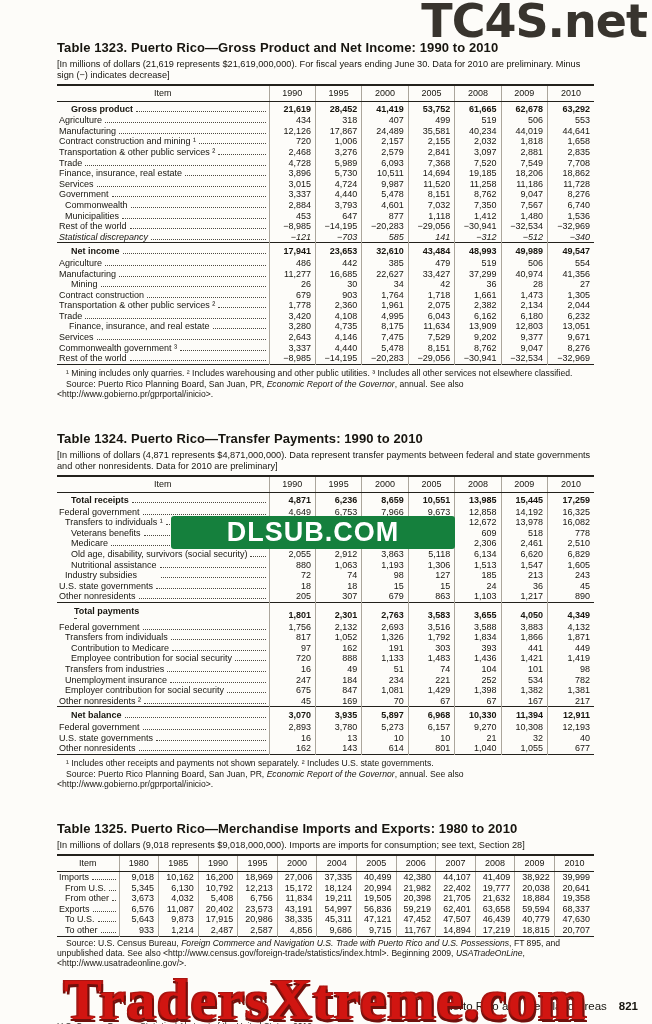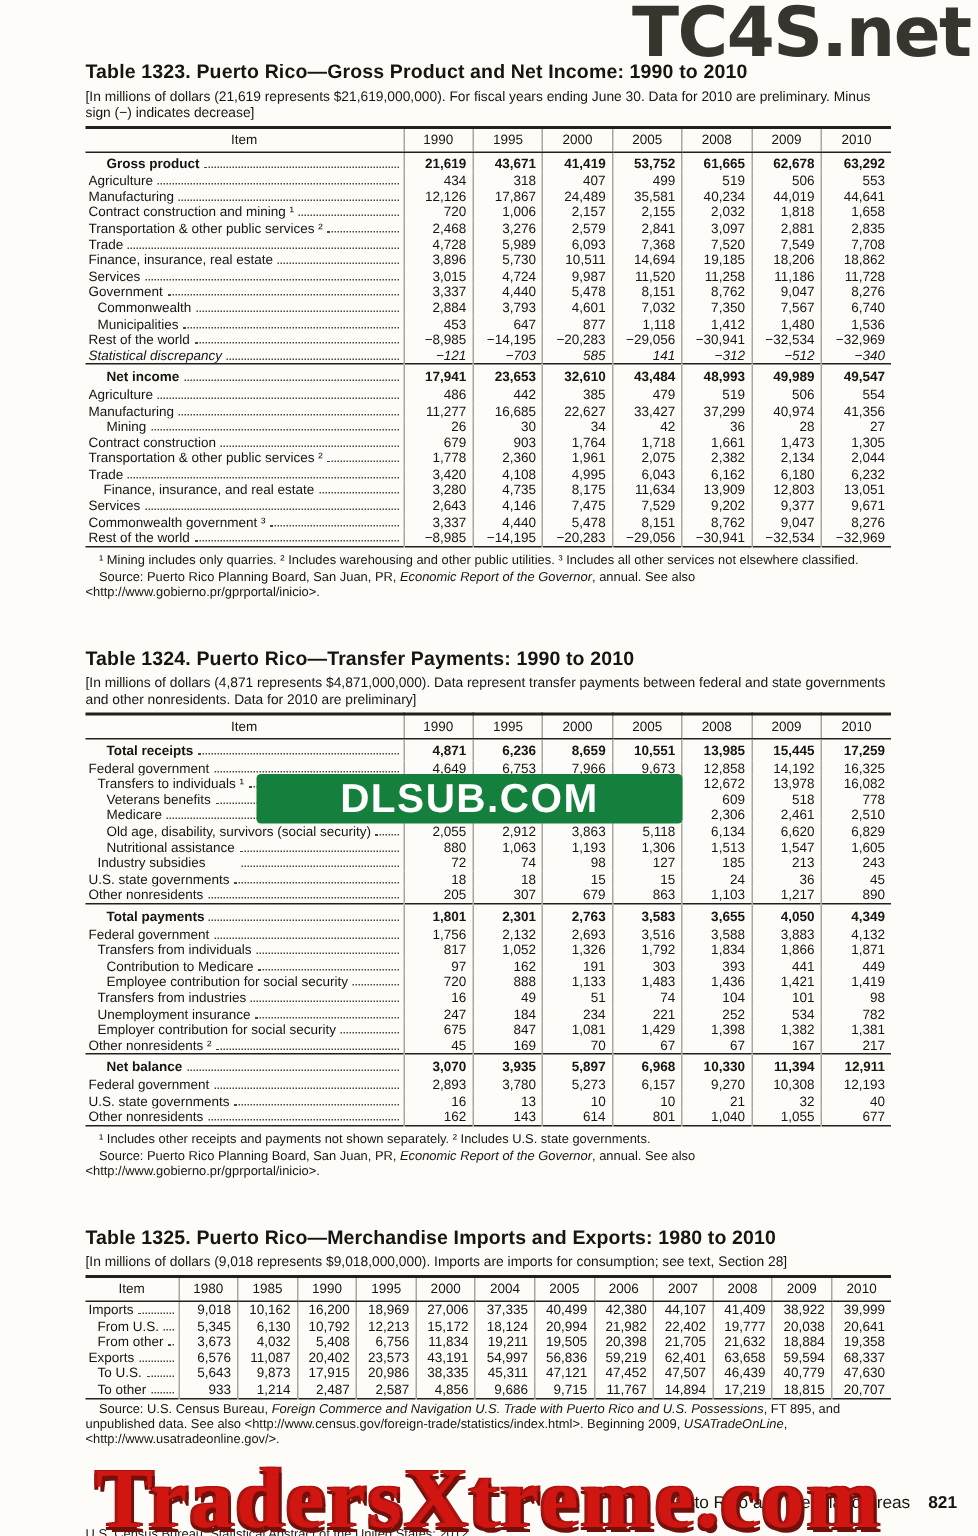--- a/index.html
+++ b/index.html
@@ -84,21 +84,21 @@
           </thead>
           <tbody>
             <tr class="b">
               <td class="item">
                 <div class="lblrow" style="padding-left: 12px;">
                   <span class="lbl">Gross product</span>
                   <span class="leader"></span>
                 </div>
               </td>
               <td class="val">21,619</td>
-              <td class="val">43,671</td>
+              <td class="val">28,452</td>
               <td class="val">41,419</td>
               <td class="val">53,752</td>
               <td class="val">61,665</td>
               <td class="val">62,678</td>
               <td class="val">63,292</td>
             </tr>
             <tr>
               <td class="item">
                 <div class="lblrow" style="padding-left: 0px;">
                   <span class="lbl">Agriculture</span>
@@ -621,21 +621,21 @@
               <td class="val">205</td>
               <td class="val">307</td>
               <td class="val">679</td>
               <td class="val">863</td>
               <td class="val">1,103</td>
               <td class="val">1,217</td>
               <td class="val">890</td>
             </tr>
             <tr class="b sep">
               <td class="item">
-                <div class="lblrow" style="padding-left: 12px;">
+                <div class="lblrow" style="padding-left: 12px; flex-direction: column;">
                   <span class="lbl">Total payments</span>
                   <span class="leader"></span>
                 </div>
               </td>
               <td class="val">1,801</td>
               <td class="val">2,301</td>
               <td class="val">2,763</td>
               <td class="val">3,583</td>
               <td class="val">3,655</td>
               <td class="val">4,050</td>

